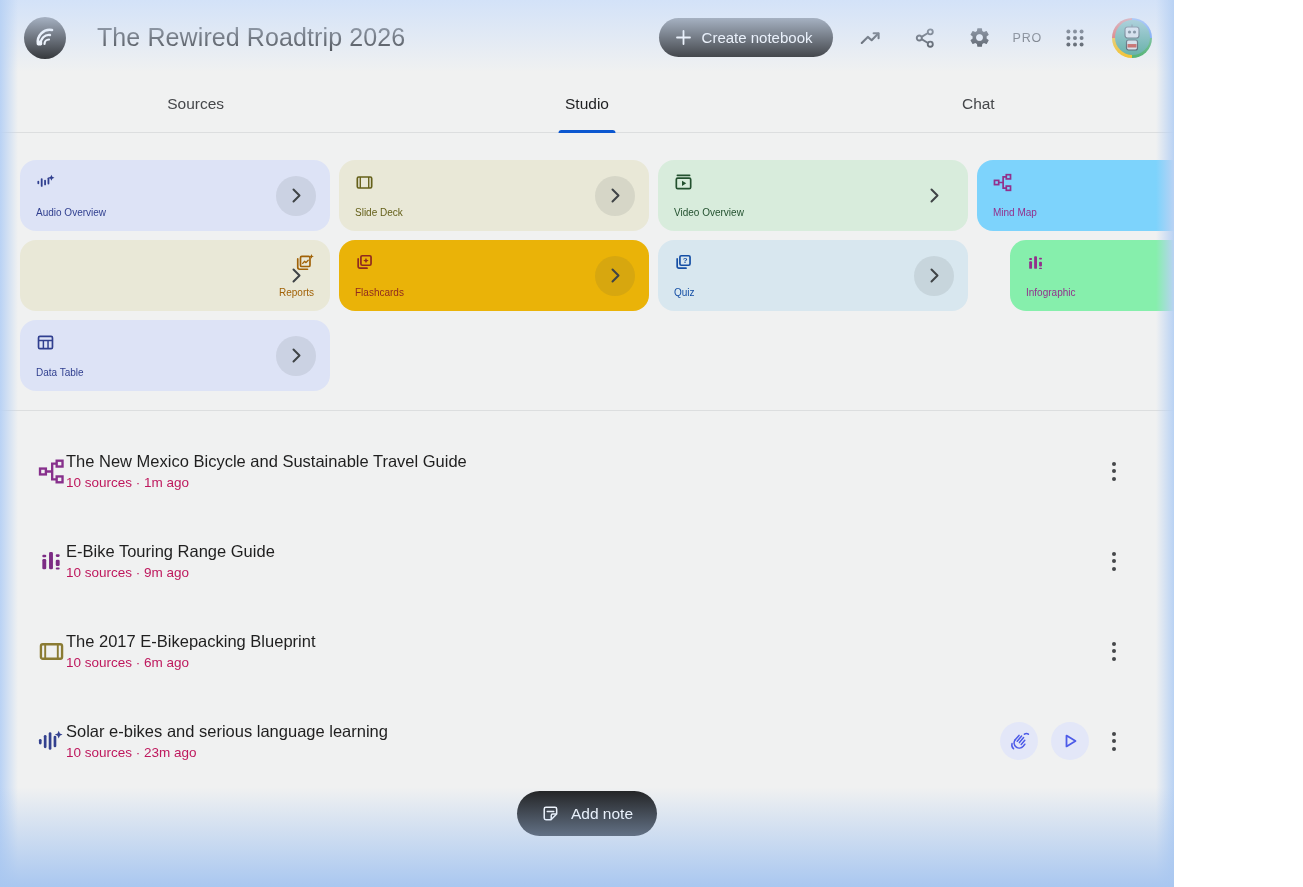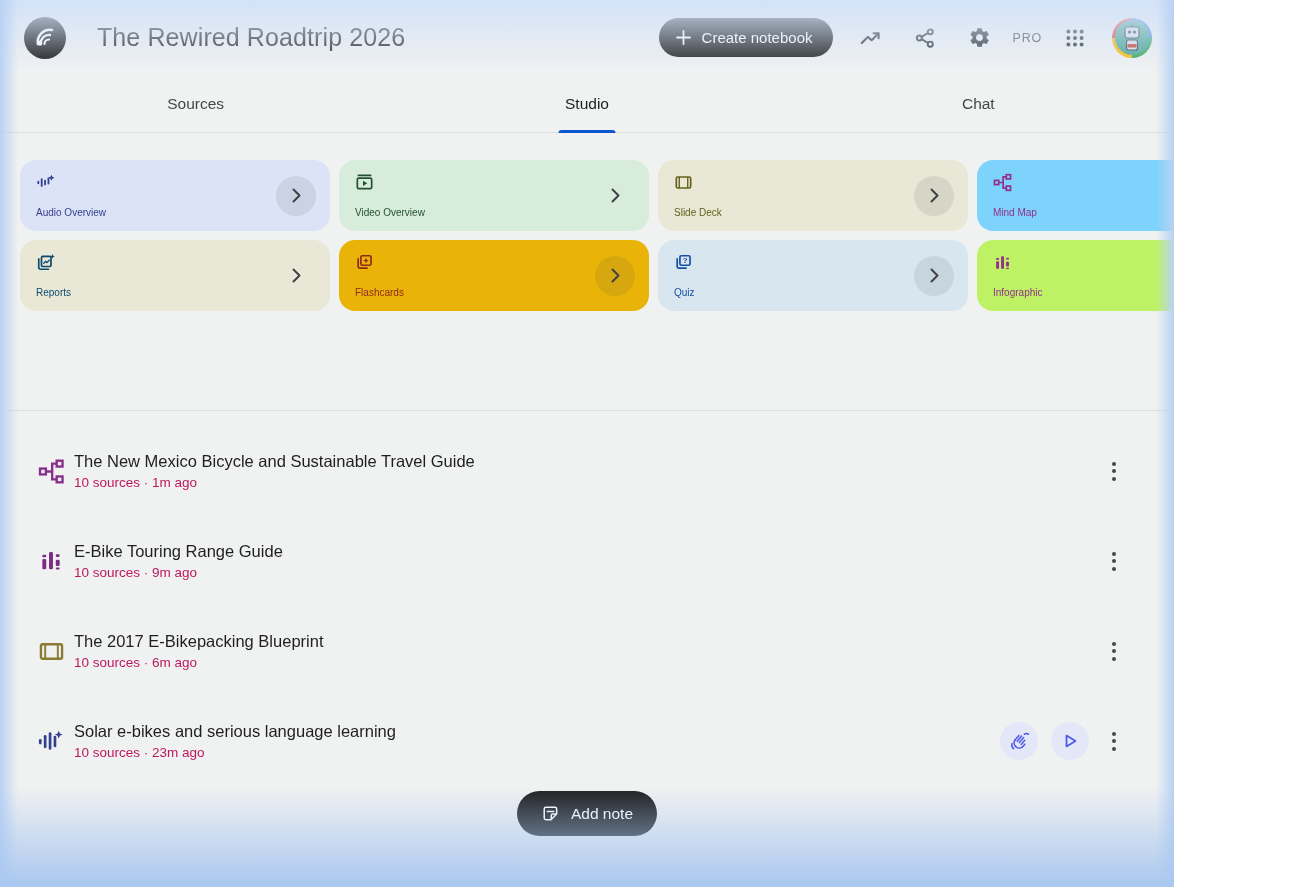--- a/index.html
+++ b/index.html
@@ -59,31 +59,31 @@
     display:flex; flex-direction:column; justify-content:space-between; cursor:pointer; }
   .card-label { font-size:10px; font-weight:500; }
   .card-chevron { position:absolute; right:14px; top:50%; transform:translateY(-50%);
     width:40px; height:40px; border-radius:50%; border:none; background:transparent;
     display:flex; align-items:center; justify-content:center; cursor:pointer; color:#3f4346; }
   .card-chevron.circle { background:rgba(68,71,70,0.11); }
   .c-audio    { background:#dde3f6; color:#303f8f; }
   .c-slide    { background:#e9e8d7; color:#65601a; }
   .c-video    { background:#d8ecdc; color:#23512f; }
   .c-mindmap  { background:#7dd3fc; color:#92308c; }
-  .c-reports  { background:#e9e8d7; color:#0c4a6e; }
+  .c-reports  { background:#e9e8d7; color:#a16207;align-items:flex-end; }
   .c-flash    { background:#eab308; color:#8f2a20; }
   .c-quiz     { background:#d8e7ef; color:#154fa5; }
-  .c-info     { background:#bef264; color:#92308c; }
+  .c-info     { background:#86efac; color:#92308c;margin-left:33px; }
   .c-table    { background:#dde3f6; color:#303f8f; }
 
   
   .artifacts { position:absolute; top:411px; left:0; right:0; z-index:10; padding-top:29px; }
   .artifact { display:flex; align-items:center; margin:0 48px 28px 36px; height:62px; cursor:pointer; }
   .artifact-icon { width:30px; display:flex; align-items:center; justify-content:center; flex:none; }
-  .artifact-text { margin-left:8px; display:flex; flex-direction:column; gap:4px; min-width:0; }
+  .artifact-text { margin-left:0; display:flex; flex-direction:column; gap:4px; min-width:0; }
   .artifact-title { font-size:16.5px; color:#1f1f1f; }
   .artifact-meta { font-size:13.5px; color:#be185d; }
   .artifact-actions { margin-left:auto; display:flex; align-items:center; gap:13px; }
   .round-action { width:38px; height:38px; border-radius:50%; border:none; background:#e3e7f8;
     display:flex; align-items:center; justify-content:center; cursor:pointer; color:#4d5be8; }
   .kebab-btn { width:24px; height:38px; border:none; background:transparent; cursor:pointer;
     display:flex; flex-direction:column; align-items:center; justify-content:center; gap:3.5px; }
   .kebab-btn .dot { width:4px; height:4px; border-radius:50%; background:#45474a; }
 
   
@@ -205,41 +205,41 @@
         <path d="M14.6 1.6l.85 2.05 2.05.85-2.05.85-.85 2.05-.85-2.05-2.05-.85 2.05-.85z" fill="currentColor"></path>
       </svg>
       <span class="card-label">Audio Overview</span>
       <button class="card-chevron circle">
         <svg width="9" height="15" viewBox="0 0 9 15">
           <path d="M1.5 1.5 L7.5 7.5 L1.5 13.5" fill="none" stroke="currentColor" stroke-width="2" stroke-linecap="round" stroke-linejoin="round"></path>
         </svg>
       </button>
     </div>
 
+    <div class="card c-slide">
+      <svg width="19" height="19" viewBox="0 0 18 18">
+        <rect x="2.2" y="3.8" width="13.6" height="10.4" rx="1.3" fill="none" stroke="currentColor" stroke-width="1.6"></rect>
+        <path d="M5 3.8v10.4 M13 3.8v10.4" stroke="currentColor" stroke-width="1.3"></path>
+      </svg>
+      <span class="card-label">Slide Deck</span>
+      <button class="card-chevron circle">
+        <svg width="9" height="15" viewBox="0 0 9 15">
+          <path d="M1.5 1.5 L7.5 7.5 L1.5 13.5" fill="none" stroke="currentColor" stroke-width="2" stroke-linecap="round" stroke-linejoin="round"></path>
+        </svg>
+      </button>
+    </div>
+
     <div class="card c-video">
       <svg width="19" height="19" viewBox="0 0 18 18">
         <path d="M3.2 2.2h11.6" stroke="currentColor" stroke-width="1.6" stroke-linecap="round"></path>
         <rect x="2.2" y="4.8" width="13.6" height="10" rx="1.3" fill="none" stroke="currentColor" stroke-width="1.6"></rect>
         <path d="M7.6 7.3l4 2.5-4 2.5z" fill="currentColor"></path>
       </svg>
       <span class="card-label">Video Overview</span>
       <button class="card-chevron">
-        <svg width="9" height="15" viewBox="0 0 9 15">
-          <path d="M1.5 1.5 L7.5 7.5 L1.5 13.5" fill="none" stroke="currentColor" stroke-width="2" stroke-linecap="round" stroke-linejoin="round"></path>
-        </svg>
-      </button>
-    </div>
-
-    <div class="card c-slide">
-      <svg width="19" height="19" viewBox="0 0 18 18">
-        <rect x="2.2" y="3.8" width="13.6" height="10.4" rx="1.3" fill="none" stroke="currentColor" stroke-width="1.6"></rect>
-        <path d="M5 3.8v10.4 M13 3.8v10.4" stroke="currentColor" stroke-width="1.3"></path>
-      </svg>
-      <span class="card-label">Slide Deck</span>
-      <button class="card-chevron circle">
         <svg width="9" height="15" viewBox="0 0 9 15">
           <path d="M1.5 1.5 L7.5 7.5 L1.5 13.5" fill="none" stroke="currentColor" stroke-width="2" stroke-linecap="round" stroke-linejoin="round"></path>
         </svg>
       </button>
     </div>
 
     <div class="card c-mindmap">
       <svg width="19" height="19" viewBox="0 0 18 18">
         <g fill="none" stroke="currentColor" stroke-width="1.6">
           <rect x="1.4" y="7" width="4" height="4"></rect>
@@ -306,20 +306,32 @@
         </g>
       </svg>
       <span class="card-label">Infographic</span>
       <button class="card-chevron circle">
         <svg width="9" height="15" viewBox="0 0 9 15">
           <path d="M1.5 1.5 L7.5 7.5 L1.5 13.5" fill="none" stroke="currentColor" stroke-width="2" stroke-linecap="round" stroke-linejoin="round"></path>
         </svg>
       </button>
     </div>
 
+    <div class="card c-table">
+      <svg width="19" height="19" viewBox="0 0 18 18">
+        <rect x="2.4" y="3.2" width="13.2" height="11.6" rx="1.3" fill="none" stroke="currentColor" stroke-width="1.6"></rect>
+        <path d="M2.4 7h13.2 M7 7v7.8 M11.4 7v7.8" stroke="currentColor" stroke-width="1.4"></path>
+      </svg>
+      <span class="card-label">Data Table</span>
+      <button class="card-chevron circle">
+        <svg width="9" height="15" viewBox="0 0 9 15">
+          <path d="M1.5 1.5 L7.5 7.5 L1.5 13.5" fill="none" stroke="currentColor" stroke-width="2" stroke-linecap="round" stroke-linejoin="round"></path>
+        </svg>
+      </button>
+    </div>
   </div>
 
   <div class="hdiv d2"></div>
 
   <div class="artifacts">
 
     <div class="artifact">
       <span class="artifact-icon" style="color:#87308c">
         <svg width="27" height="27" viewBox="0 0 24 24">
           <g fill="none" stroke="currentColor" stroke-width="2.1">

